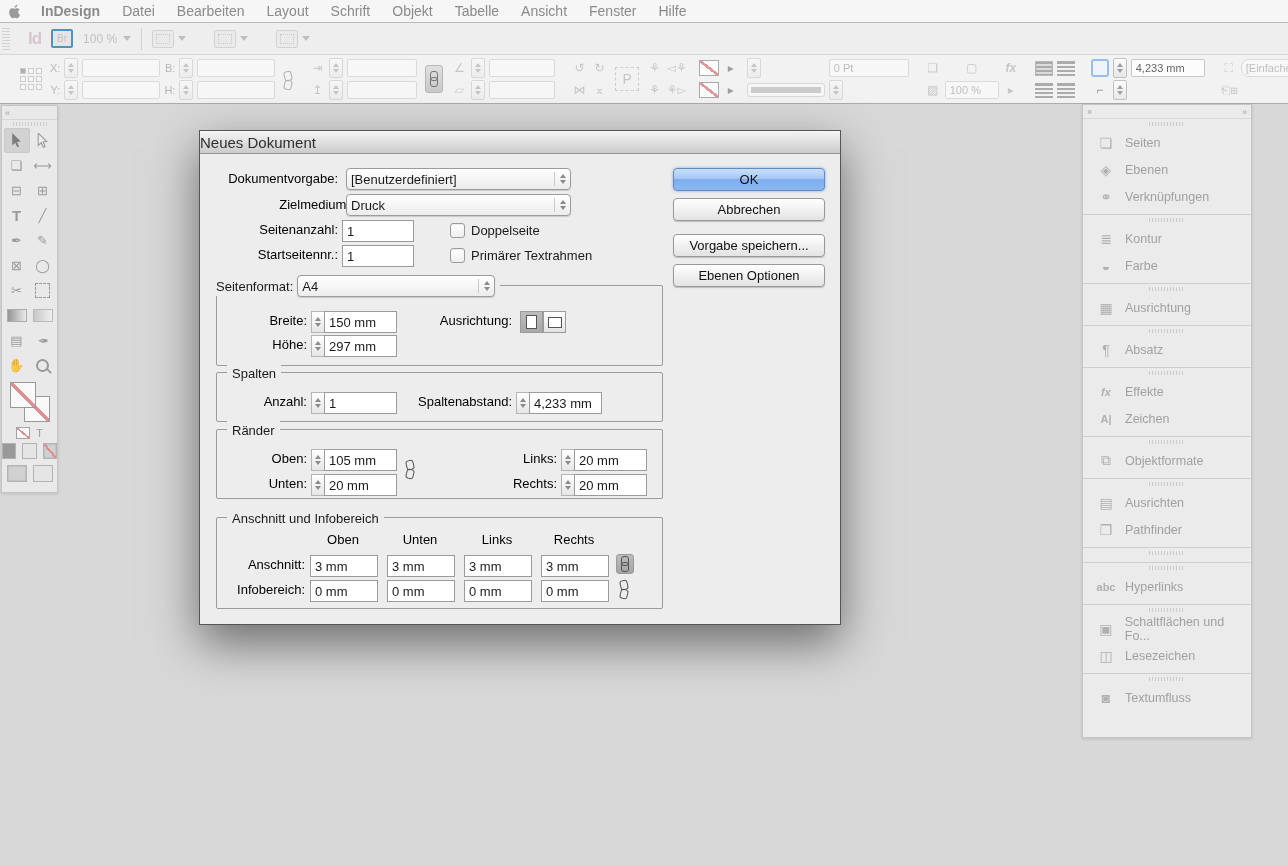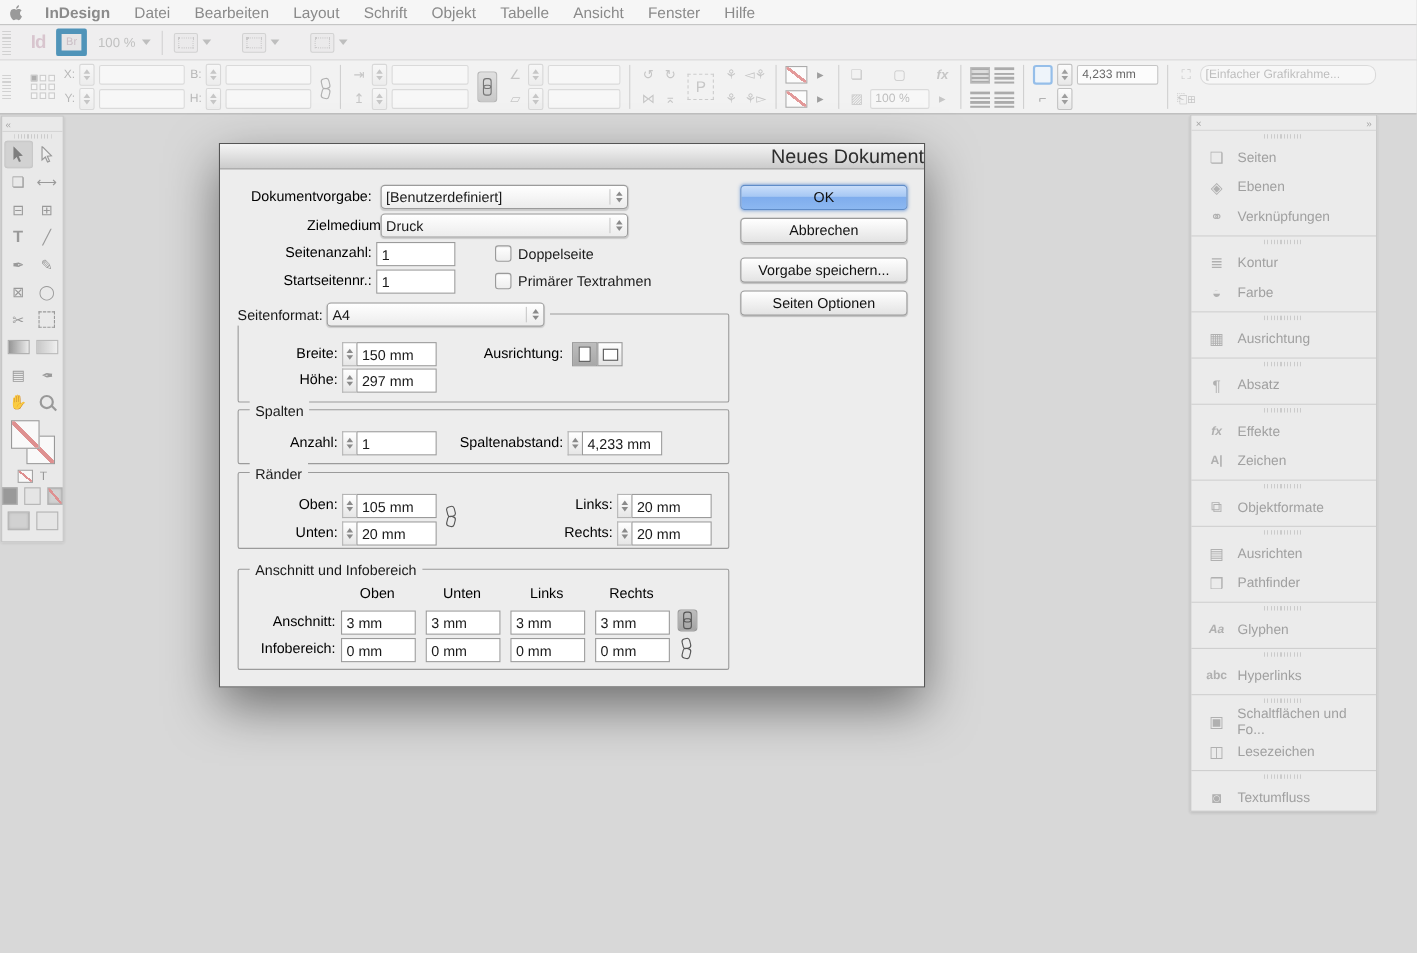--- a/index.html
+++ b/index.html
@@ -13,21 +13,21 @@
   .menubar .apple{width:30px;display:flex;justify-content:center;align-items:center}
   .menubar .apple svg{width:13px;height:15px;fill:#9a9a9a}
   .menu-item{padding:0 11px;line-height:22px}
   .menu-item.appname{font-weight:bold;color:#8b8b8b}
   
   .appbar{position:absolute;left:0;top:23px;width:100%;height:31px;background:#f1f0f1;
           border-bottom:1px solid #d6d6d6;display:flex;align-items:center;gap:10px;opacity:.95}
   .vgrip{width:8px;height:22px;margin-left:2px;
          background:repeating-linear-gradient(#c9c9c9 0 1px,transparent 1px 3px);opacity:.8}
   .idlogo{font-weight:bold;font-size:17px;color:#c9a8b8;letter-spacing:-1px;margin-left:8px;opacity:.6}
-  .brbtn{font-size:10px;color:#b9a9b2;border:5px solid #0369a1;background:#e4e2e4;border-radius:2px;
+  .brbtn{font-size:10px;color:#b9a9b2;border:2px solid #0369a1;background:#e4e2e4;border-radius:2px;
          padding:2px 4px;opacity:.7}
   .zoomdd{display:flex;align-items:center;gap:6px;color:#c0c0c0;font-size:12px}
   .appbar .sep{width:1px;height:22px;background:#d2d2d2}
   .viewico{width:20px;height:16px;border:1px solid #c8c8c8;background:#eceaec;border-radius:2px;
            position:relative;opacity:.75}
   .viewico:after{content:'';position:absolute;inset:3px;border:1px dotted #bdbdbd}
   .caret{width:0;height:0;border-left:4px solid transparent;border-right:4px solid transparent;
          border-top:5px solid #bdbdbd;display:inline-block}
   
   .controlbar{position:absolute;left:0;top:55px;width:100%;height:48px;background:#f2f2f2;
@@ -84,21 +84,21 @@
   .fsind .f,.fsind .s{position:absolute;width:24px;height:24px;border:1px solid #8f8f8f;background:#fff}
   .fsind .f{left:0;top:0;z-index:2}
   .fsind .s{right:0;bottom:0}
   .minirow{display:flex;justify-content:center;gap:6px;align-items:center;height:18px;color:#8f8f8f;font-size:11px}
   .sqbtn{width:16px;height:14px;border:1px solid #adadad;background:#e8e8e8;position:relative}
   .sqbtn.on{background:#d0d0d0;box-shadow:inset 0 0 2px #999}
   
   .dialog{position:absolute;left:199px;top:130px;width:640px;height:493px;background:#ededed;
           border:1px solid #555;box-shadow:0 18px 45px rgba(0,0,0,.5)}
   .titlebar{height:22px;background:linear-gradient(#f5f5f5,#cbcbcb);border-bottom:1px solid #979797;
-            display:flex;align-items:center;justify-content:flex-end;font-size:18px;color:#2e2e2e}
+            display:flex;align-items:center;justify-content:flex-start;font-size:15px;color:#2e2e2e}
   .dlg-body{position:relative;height:470px}
   .abs{position:absolute}
   .flabel{text-align:right;line-height:22px;color:#000}
   .inputbx{height:20px;border:1px solid #9b9b9b;background:#fff;display:flex;align-items:center;
            padding:0 4px;font-size:13px}
   .dd{height:20px;border:1px solid #9b9b9b;border-radius:4px;background:linear-gradient(#fff,#ececec);
       display:flex;align-items:center;padding:0 4px;box-shadow:0 1px 1px rgba(0,0,0,.15)}
   .dd .txt{flex:1}
   .dd .spin2{display:flex;flex-direction:column;gap:2px;align-items:center;padding-left:5px;border-left:1px solid #c9c9c9;height:14px;justify-content:center}
   .spin2 .tri-u,.spin2 .tri-d{border-left-width:3px;border-right-width:3px}
@@ -288,20 +288,34 @@
     <span class="cp-ic">⚘▻</span>
   </div>
   <span class="cp-sep"></span>
 
   <div class="cluster bright">
     <span class="swatch diag"></span>
     <span class="swatch diag"></span>
     <span class="cp-ic">▸</span>
     <span class="cp-ic">▸</span>
   </div>
+  <div class="cluster">
+    <span class="spinbox">
+        <i class="tri-u"></i>
+        <i class="tri-d"></i>
+      </span>
+    <span class="strokestyle">
+        <i></i>
+      </span>
+    <span class="cp-inp" style="width:70px">0 Pt</span>
+    <span class="spinbox">
+        <i class="tri-u"></i>
+        <i class="tri-d"></i>
+      </span>
+  </div>
   <span class="cp-sep"></span>
 
   <div class="cluster">
     <span class="cp-ic">❏</span>
     <span class="cp-ic">▨</span>
     <span class="cp-ic">▢</span>
     <span class="cp-inp" style="width:44px">100 %</span>
     <span class="cp-ic" style="font-style:italic;font-weight:bold">fx</span>
     <span class="cp-ic">▸</span>
   </div>
@@ -569,21 +583,21 @@
       <div class="abs inputbx" style="left:324px;top:62px;width:58px">0 mm</div>
       <span class="abs chain broken" style="left:402px;top:62px">
           <b></b>
           <u></u>
         </span>
     </div>
 
     <div class="abs btn default" style="left:473px;top:14px;width:150px">OK</div>
     <div class="abs btn" style="left:473px;top:44px;width:150px">Abbrechen</div>
     <div class="abs btn" style="left:473px;top:80px;width:150px">Vorgabe speichern...</div>
-    <div class="abs btn" style="left:473px;top:110px;width:150px">Seiten Optionen</div>
+    <div class="abs btn" style="left:473px;top:110px;width:150px">Ebenen Optionen</div>
   </div>
 </div>
 
 <div class="rpanel">
   <div class="rp-head">
     <span>×</span>
     <span>»</span>
   </div>
 
   <div class="rp-group">
@@ -673,24 +687,20 @@
     <div class="rp-item">
       <i class="rp-ic">❒</i>
       <span class="rp-lbl">Pathfinder</span>
     </div>
   </div>
 
   <div class="rp-group">
     <div class="rp-grip">
         <i></i>
       </div>
-    <div class="rp-item">
-      <i class="rp-ic sm" style="font-style:italic">Aa</i>
-      <span class="rp-lbl">Glyphen</span>
-    </div>
   </div>
 
   <div class="rp-group">
     <div class="rp-grip">
         <i></i>
       </div>
     <div class="rp-item">
       <i class="rp-ic sm">abc</i>
       <span class="rp-lbl">Hyperlinks</span>
     </div>

